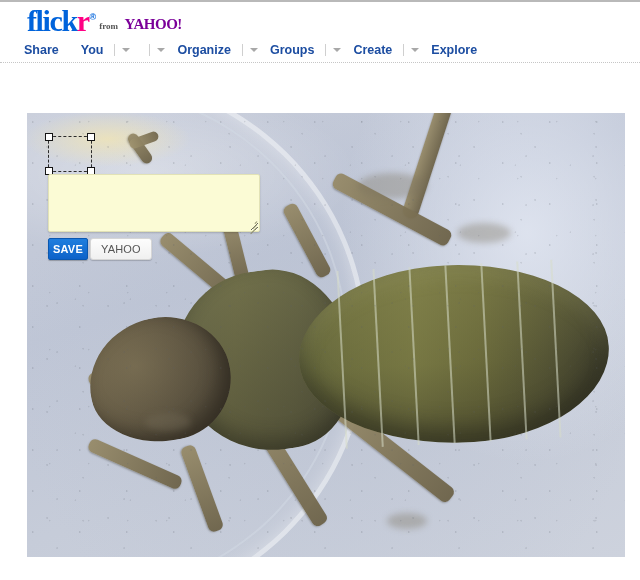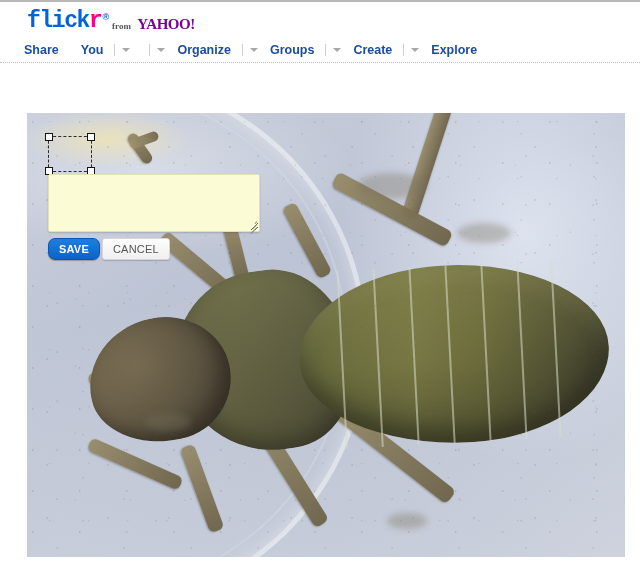--- a/index.html
+++ b/index.html
@@ -39,23 +39,23 @@
     background: #ffffff;
   }
   .brand {
     position: absolute;
     left: 27px; top: 4px;
     display: flex;
     align-items: flex-end;
     height: 30px;
   }
   .logo-text {
-    font-family: Liberation Mono, monospace;
+    font-family: Liberation Serif, serif;
     font-weight: bold;
-    font-size: 23px;
+    font-size: 30px;
     letter-spacing: -1.4px;
     line-height: 30px;
   }
   .logo-flick { color: #0063DB; }
   .logo-r { color: #FF0084; }
   .logo-reg {
     color: #0063DB;
     font-size: 9px;
     font-weight: bold;
     line-height: 9px;
@@ -393,22 +393,22 @@
     align-items: center;
     gap: 2px;
   }
   .btn-save {
     font-family: "Liberation Sans", sans-serif;
     font-size: 11px;
     font-weight: bold;
     color: #ffffff;
     background: linear-gradient(180deg, #1f7ede 0%, #0d62c9 100%);
     border: 1px solid #0a57b0;
-    border-radius: 7px;
-    padding: 4px 10px;
+    border-radius: 2px;
+    padding: 4px 4px;
     cursor: pointer;
     letter-spacing: 0.2px;
     box-shadow: 0 1px 1px rgba(0,0,0,0.25);
   }
   .btn-cancel {
     font-family: "Liberation Sans", sans-serif;
     font-size: 11px;
     color: #555555;
     background: linear-gradient(180deg, #fdfdfd 0%, #f0f0f0 100%);
     border: 1px solid #d6d6d6;
@@ -581,17 +581,17 @@
     <div style="position:relative;">
       <textarea class="note-textarea" placeholder="" style=""></textarea>
       <span class="note-grip">
         <i></i>
           <i></i>
           <i></i>
       </span>
     </div>
     <div class="note-buttons">
       <button class="btn-save">SAVE</button>
-      <button class="btn-cancel">CANCEL</button>
+      <button class="btn-cancel">YAHOO</button>
     </div>
   </div>
 
 </div>
 
 </body></html>

